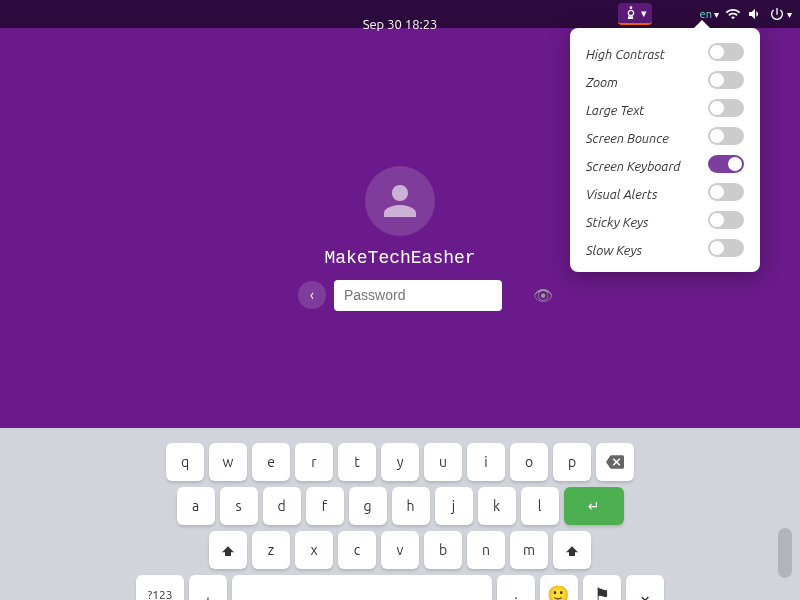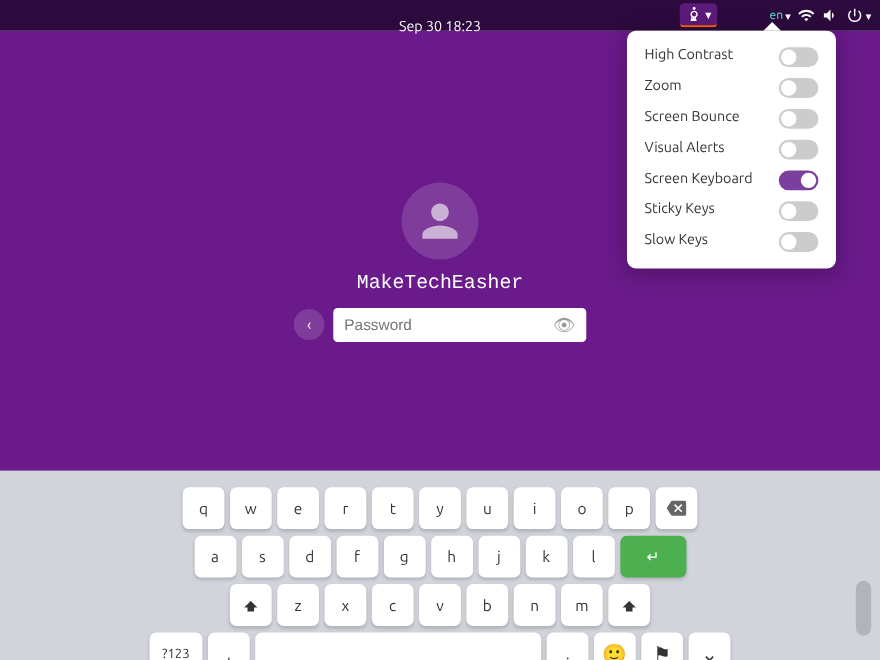--- a/index.html
+++ b/index.html
@@ -99,21 +99,21 @@
       cursor: pointer;
       color: white;
       font-size: 14px;
     }
     #password-input-wrapper {
       background: white;
       border-radius: 4px;
       display: flex;
       align-items: center;
       padding: 6px 10px;
-      width: 230px;
+      width: 168px;
       gap: 8px;
     }
     #password-input-wrapper input {
       border: none; outline: none;
       font-size: 14px;
       color: #999;
       flex: 1;
       background: transparent;
     }
     #eye-icon { color: #999; font-size: 16px; cursor: pointer; }
@@ -135,25 +135,26 @@
       position: absolute;
       top: -8px;
       right: 50px;
       width: 0; height: 0;
       border-left: 8px solid transparent;
       border-right: 8px solid transparent;
       border-bottom: 8px solid white;
     }
     .dropdown-item {
       display: flex;
-      align-items: flex-start;
+      align-items: flex-end;
       justify-content: space-between;
       padding: 5px 16px;
       font-size: 13px;
       color: #333;
+      font-style: italic;
     }
     .dropdown-item-label { flex: 1; }
 
     
     .toggle {
       width: 36px; height: 18px;
       background: #ccc;
       border-radius: 9px;
       position: relative;
       cursor: pointer;
@@ -277,30 +278,34 @@
 
 <div class="dropdown-item">
       <span class="dropdown-item-label">High Contrast</span>
       <div class="toggle"></div>
     </div>
     <div class="dropdown-item">
       <span class="dropdown-item-label">Zoom</span>
       <div class="toggle"></div>
     </div>
     <div class="dropdown-item">
+      <span class="dropdown-item-label">Large Text</span>
+      <div class="toggle"></div>
+    </div>
+    <div class="dropdown-item">
       <span class="dropdown-item-label">Screen Bounce</span>
-      <div class="toggle"></div>
-    </div>
-    <div class="dropdown-item">
-      <span class="dropdown-item-label">Visual Alerts</span>
       <div class="toggle"></div>
     </div>
     <div class="dropdown-item">
       <span class="dropdown-item-label">Screen Keyboard</span>
       <div class="toggle on"></div>
+    </div>
+    <div class="dropdown-item">
+      <span class="dropdown-item-label">Visual Alerts</span>
+      <div class="toggle"></div>
     </div>
     <div class="dropdown-item">
       <span class="dropdown-item-label">Sticky Keys</span>
       <div class="toggle"></div>
     </div>
     <div class="dropdown-item">
       <span class="dropdown-item-label">Slow Keys</span>
       <div class="toggle"></div>
     </div>
   </div>

